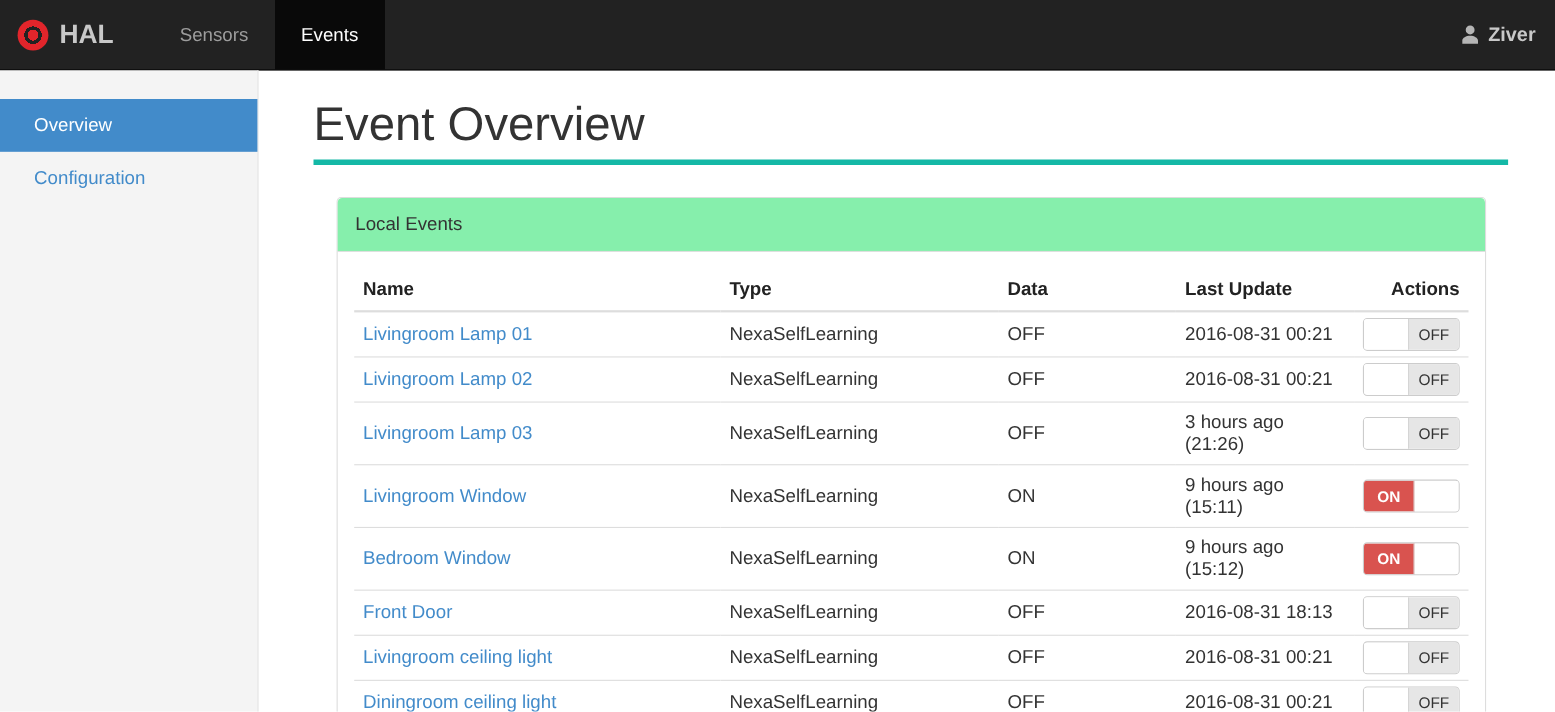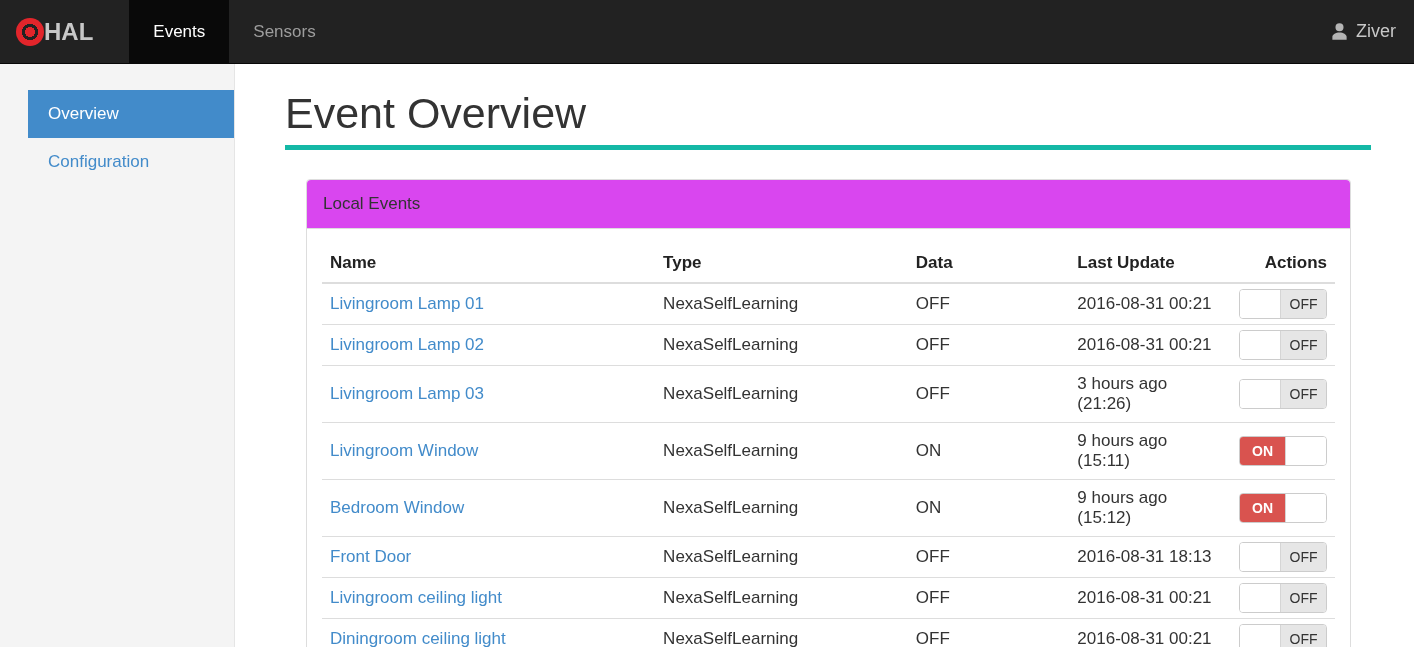--- a/index.html
+++ b/index.html
@@ -9,68 +9,68 @@
     background: #fff; color: #333;
     font-family: "Liberation Sans", sans-serif;
   }
 
   
   .navbar {
     height: 64px; background: #222; display: flex; align-items: stretch;
     border-bottom: 1px solid #080808;
   }
   .brand {
-    display: flex; align-items: center; 
+    display: flex; align-items: center; gap: 10px;
     padding: 0 20px 0 16px; color: #c8c8c8;
     font-size: 24px; font-weight: bold; text-decoration: none;
   }
   .logo {
     width: 28px; height: 28px; border-radius: 50%;
     background: radial-gradient(circle at 50% 50%,
       #e2252b 0 5px, #222 5px 8px, #e2252b 8px 14px);
     flex-shrink: 0;
   }
   .main-nav { display: flex; margin-left: 16px; }
   .nav-item {
     display: flex; align-items: center; padding: 0 24px;
     color: #9d9d9d; font-size: 17px; text-decoration: none; cursor: pointer;
   }
   .nav-item.active { background: #090909; color: #fff; }
   .user-menu {
     margin-left: auto; display: flex; align-items: center; gap: 7px;
-    padding: 0 18px; color: #c8c8c8; font-weight: normal; font-size: 18px;
+    padding: 0 18px; color: #c8c8c8; font-weight: bold; font-size: 18px;
     cursor: pointer;
   }
 
   
   .layout { display: flex; height: 583px; }
   .sidebar {
     width: 235px; flex-shrink: 0; background: #f4f4f4;
     border-right: 1px solid #e5e5e5; padding-top: 26px;
   }
   .side-item {
-    display: block; padding: 14px 20px; font-size: 17px;
-    color: #428bca; text-decoration: none; cursor: pointer; margin-left: 28px;
+    display: block; padding: 14px 31px; font-size: 17px;
+    color: #428bca; text-decoration: none; cursor: pointer;
   }
   .side-item.active { background: #428bca; color: #fff; }
 
   .content { flex: 1; padding: 0 43px 0 50px; overflow: hidden; }
   .page-header { border-bottom: 5px solid #14b8a6; padding-bottom: 8px; }
   .page-title {
     margin: 26px 0 0; font-size: 43px; font-weight: 400; color: #333;
     line-height: 1.1;
   }
 
   
   .panel {
     margin: 29px 20px 0 21px; border: 1px solid #ddd; border-radius: 4px;
     background: #fff;
   }
   .panel-heading {
-    background: #d946ef; border-bottom: 1px solid #ddd;
+    background: #86efac; border-bottom: 1px solid #ddd;
     border-radius: 4px 4px 0 0; padding: 14px 16px;
     font-size: 17px; color: #333;
   }
   .panel-body { padding: 15px; }
 
   
   table { width: 100%; border-collapse: collapse; font-size: 17px; }
   th {
     text-align: left; font-weight: bold; color: #222;
     padding: 9px 8px; border-bottom: 2px solid #ddd;
@@ -99,22 +99,22 @@
 </style>
 </head>
 <body>
 
 <header class="navbar">
   <a class="brand">
     <span class="logo"></span>
     <span>HAL</span>
   </a>
   <nav class="main-nav">
+      <a class="nav-item">Sensors</a>
       <a class="nav-item active">Events</a>
-      <a class="nav-item">Sensors</a>
     </nav>
   <div class="user-menu">
     <svg width="19" height="19" viewBox="0 0 16 16" aria-hidden="true">
       <path fill="#b5b5b5" d="M8 1a3.4 3.4 0 0 1 3.4 3.4A3.4 3.4 0 0 1 8 7.8a3.4 3.4 0 0 1-3.4-3.4A3.4 3.4 0 0 1 8 1zm0 7.8c3.1 0 6 1.6 6 3.7V15H2v-2.5c0-2.1 2.9-3.7 6-3.7z"></path>
     </svg>
     <span>Ziver</span>
   </div>
 </header>
 
 <div class="layout">

